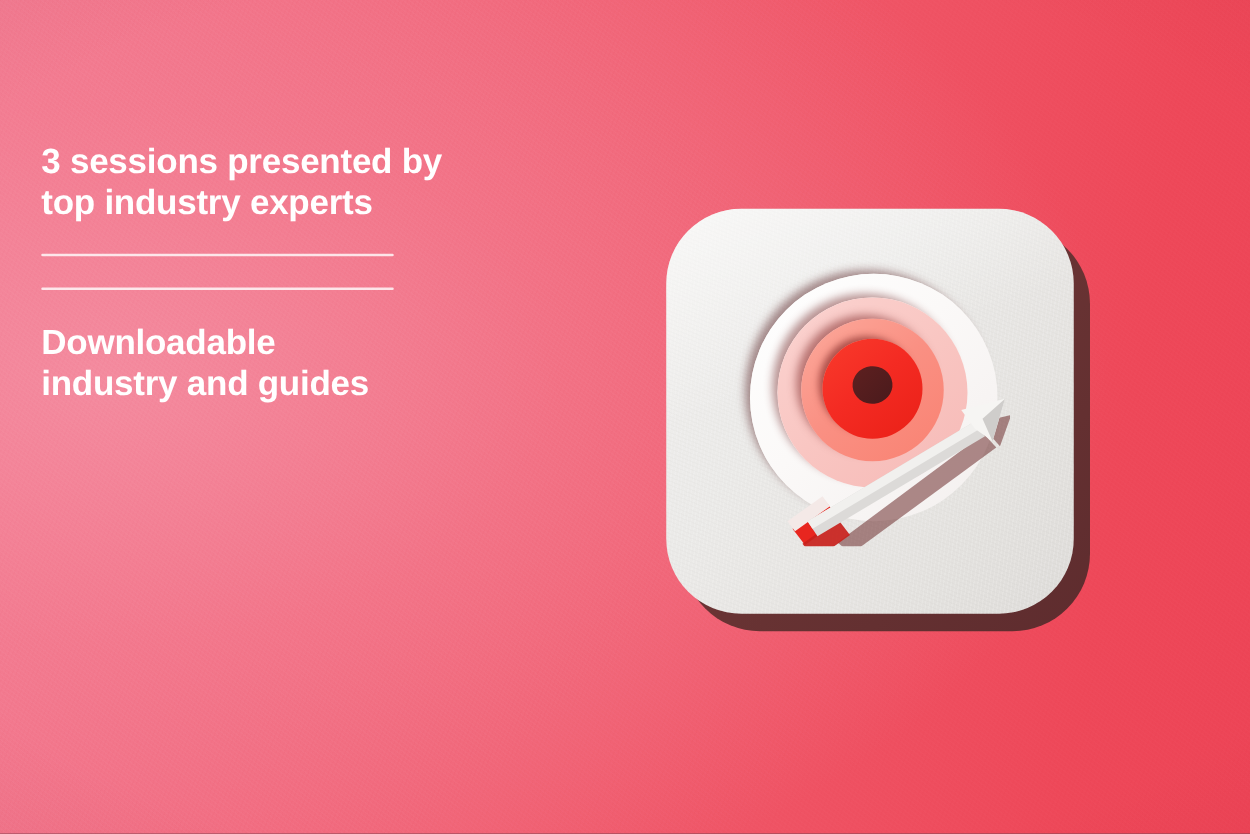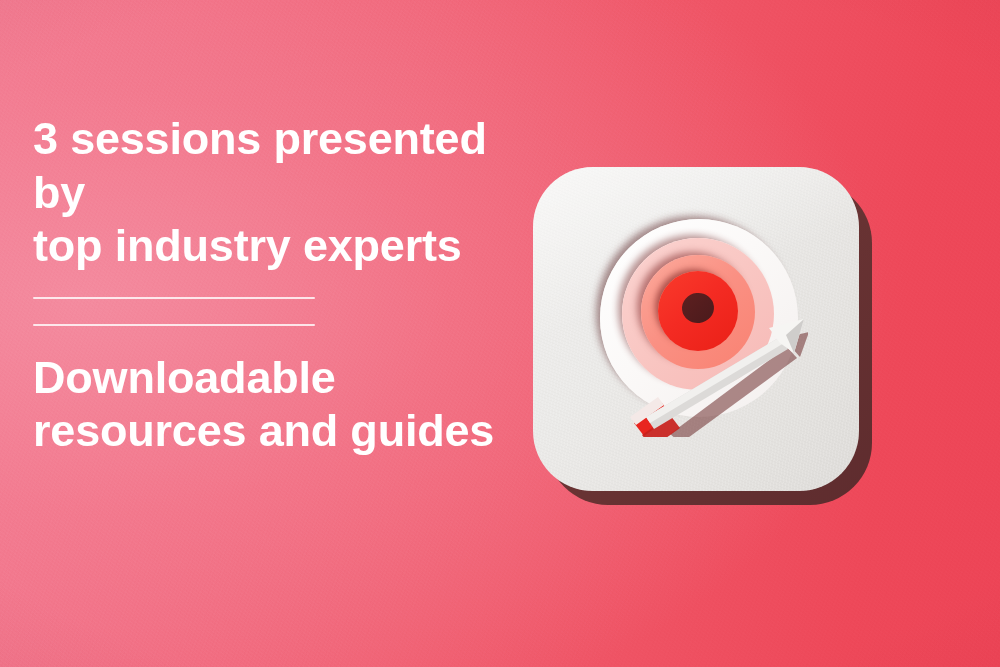--- a/index.html
+++ b/index.html
@@ -43,21 +43,21 @@
 
   
   .copy {
     position: absolute;
     left: 33px;
     top: 112px;
     width: 470px;
   }
   .feature-text {
     color: #FFFFFF;
-    font-size: 45px;
+    font-size: 28px;
     line-height: 1.19;
     font-weight: 700;
     letter-spacing: -0.2px;
     margin: 0;
     white-space: pre-line;
     text-rendering: optimizeLegibility;
   }
   .divider {
     height: 2px;
     background: rgba(255,255,255,0.80);
@@ -178,21 +178,21 @@
 top industry experts</p>
     </div>
 
     <hr class="divider">
 
 
     <hr class="divider">
 
     <div class="feature-block">
       <p class="feature-text">Downloadable
-resources and guides</p>
+industry and guides</p>
     </div>
 
   </div>
 
   <div class="card-wrap">
 
     <div class="card-shadow"></div>
 
     <div class="card">
       <div class="card-paper"></div>

